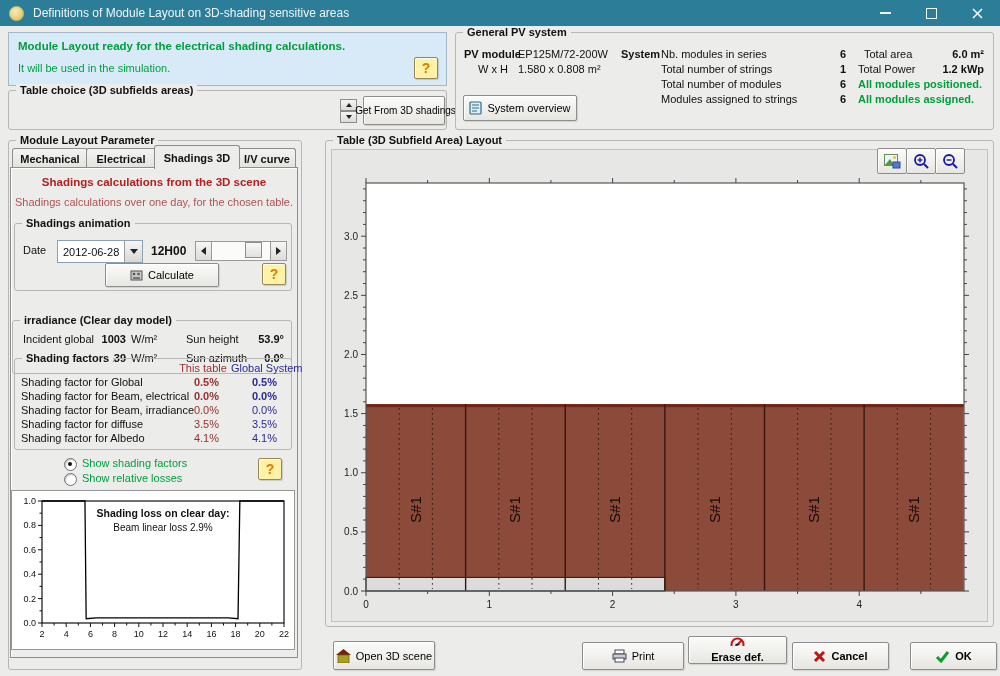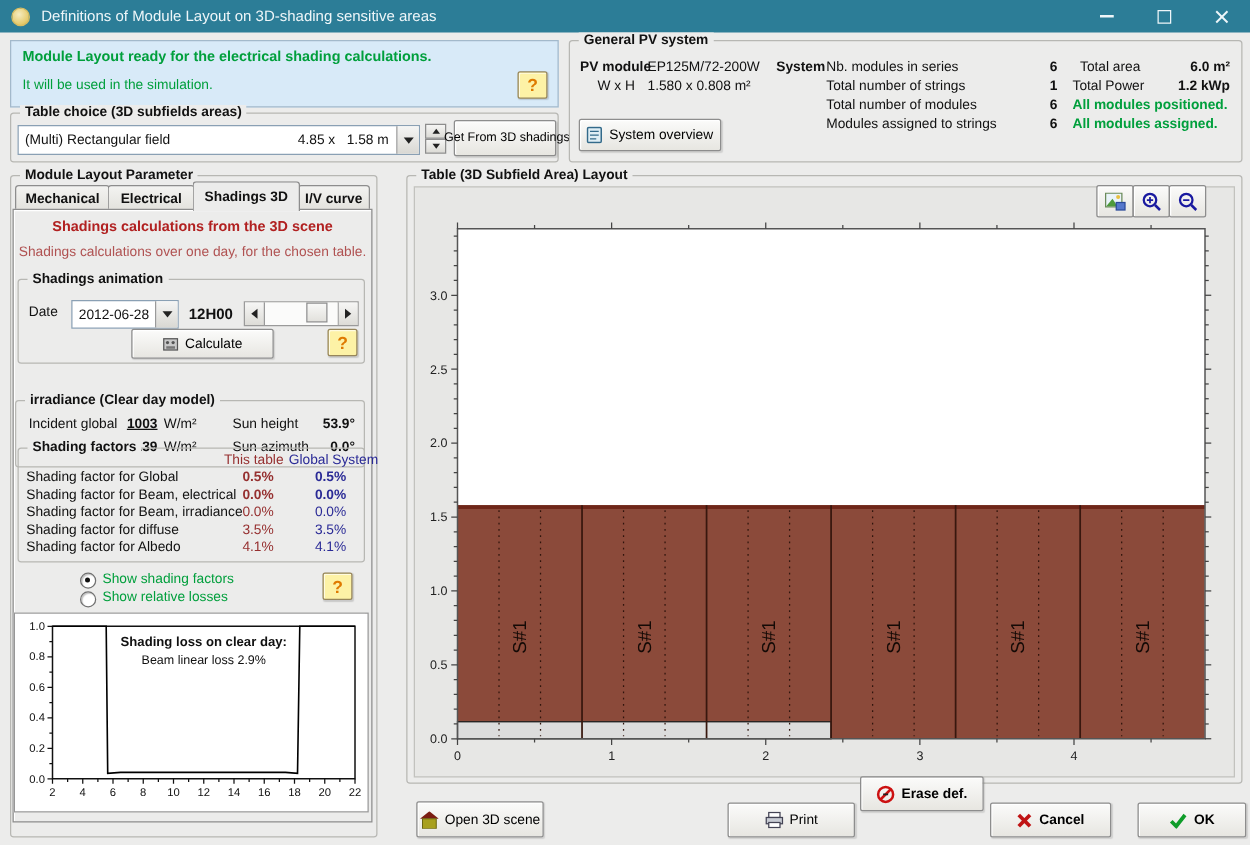--- a/index.html
+++ b/index.html
@@ -90,27 +90,20 @@
 </div>
 
 <div style="position:absolute;left:8px;top:32px;width:437px;height:52px;background:#d8eaf8;border:1px solid #a3b9cb;">
   <div class="lbl greentxt b" style="left:9px;top:7px;font-size:11.5px;">Module Layout ready for the electrical shading calculations.</div>
   <div class="lbl greentxt" style="left:9px;top:29px;">It will be used in the simulation.</div>
   <div class="helpbtn" style="right:8px;bottom:6px;">?</div>
 </div>
 
 <div class="group" style="left:8px;top:90px;width:437px;height:38px;">
   <div class="legend">Table choice  (3D subfields areas)</div>
-  <div class="combo" style="left:5px;top:9px;width:320px;height:22px;">
-    <div class="ctext">(Multi) Rectangular field</div>
-    <div class="csize">4.85 x   1.58 m</div>
-    <div class="combo-arrow">
-        <div class="tri-down"></div>
-      </div>
-  </div>
   <div class="spin" style="left:331px;top:8px;">
     <div class="spinb">
         <div class="tri-up"></div>
       </div>
     <div class="spinb">
         <div class="tri-down"></div>
       </div>
   </div>
   <div class="btn" style="left:354px;top:5px;width:80px;height:27px;font-size:10px;gap:3px;">
     <svg width="13" height="13">
@@ -197,21 +190,21 @@
       <circle cx="8.5" cy="5" r="1.3" fill="#555"></circle>
     <rect x="3" y="8" width="7" height="2" fill="#777"></rect>
   </svg>
   <span>Calculate</span>
 </div>
 <div class="helpbtn" style="left:262px;top:263px;z-index:4;">?</div>
 
 <div class="group" style="left:12px;top:296px;width:278px;height:52px;z-index:4;margin-top:24px;">
   <div class="legend">irradiance (Clear day model)</div>
   <div class="lbl" style="left:10px;top:12px;">Incident global</div>
-  <div class="lbl b r" style="left:80px;top:12px;width:33px;text-decoration:underline;">1003</div>
+  <div class="lbl b r" style="left:80px;top:12px;width:33px;">1003</div>
   <div class="lbl" style="left:118px;top:12px;">W/m²</div>
   <div class="lbl" style="left:173px;top:12px;">Sun height</div>
   <div class="lbl b r" style="left:235px;top:12px;width:36px;">53.9°</div>
   <div class="lbl" style="left:10px;top:31px;">Diffuse</div>
   <div class="lbl b r" style="left:80px;top:31px;width:33px;">139</div>
   <div class="lbl" style="left:118px;top:31px;">W/m²</div>
   <div class="lbl" style="left:173px;top:31px;">Sun azimuth</div>
   <div class="lbl b r" style="left:235px;top:31px;width:36px;">0.0°</div>
 </div>
 
@@ -469,21 +462,21 @@
   <span>Open 3D scene</span>
 </div>
 <div class="btn" style="left:582px;top:642px;width:100px;height:26px;">
   <svg width="15" height="14">
     <rect x="3" y="1" width="9" height="4" fill="#fff" stroke="#445"></rect>
     <rect x="1" y="5" width="13" height="5" fill="#c8ccd4" stroke="#445"></rect>
     <rect x="3" y="9" width="9" height="4" fill="#fff" stroke="#445"></rect>
   </svg>
   <span>Print</span>
 </div>
-<div class="btn bold" style="left:688px;top:621px;width:97px;height:26px;">
+<div class="btn bold" style="left:688px;top:636px;width:97px;height:26px;flex-direction:column;">
   <svg width="15" height="15">
     <circle cx="7.5" cy="7.5" r="6" fill="none" stroke="#cc1111" stroke-width="2"></circle>
     <line x1="3.2" y1="11.8" x2="11.8" y2="3.2" stroke="#cc1111" stroke-width="2"></line>
     <line x1="5.5" y1="7.5" x2="9.5" y2="7.5" stroke="#222" stroke-width="1.4"></line>
   </svg>
   <span>Erase def.</span>
 </div>
 <div class="btn bold" style="left:792px;top:642px;width:95px;height:26px;text-align:right;">
   <svg width="13" height="13">
     <line x1="2" y1="2" x2="11" y2="11" stroke="#c01414" stroke-width="3"></line>

